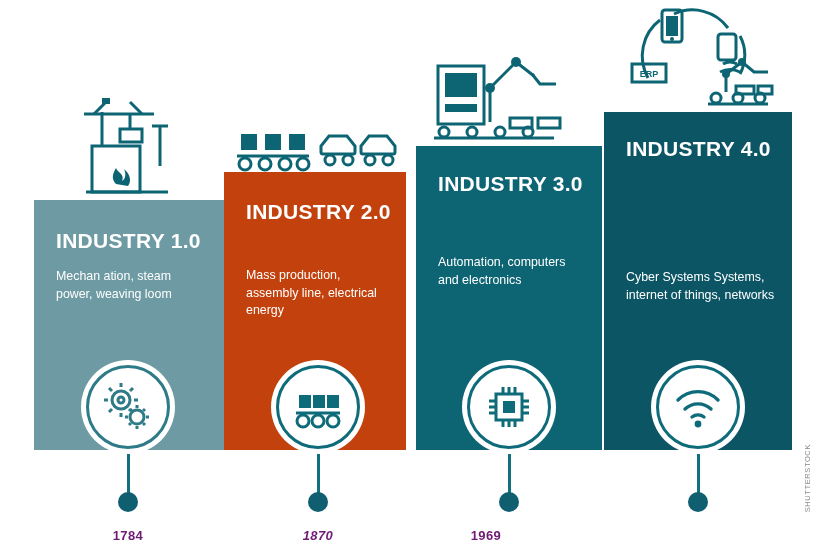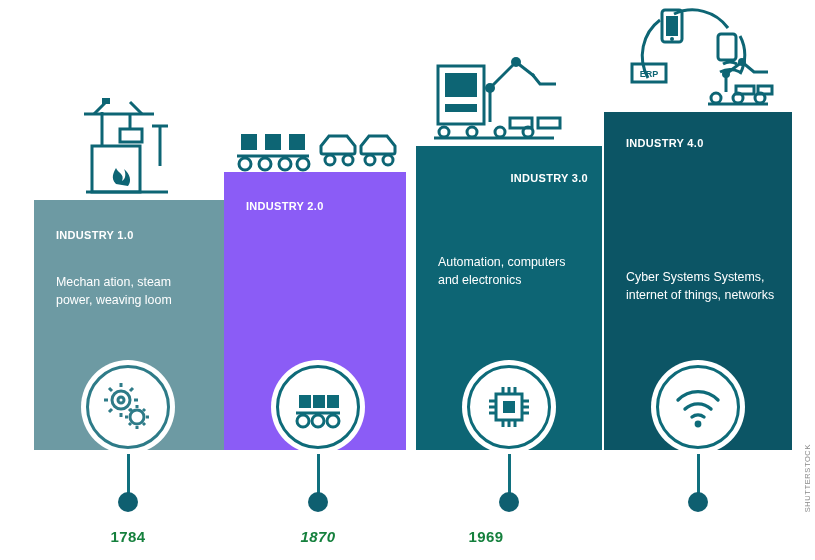--- a/index.html
+++ b/index.html
@@ -29,21 +29,21 @@
   .bar {
     position: absolute;
     left: 0;
     width: 100%;
     bottom: 0;
   }
   .bar-title {
     position: absolute;
     left: 22px;
     right: 14px;
-    font-size: 11px;
+    font-size: 21px;
     font-weight: bold;
     letter-spacing: 0.3px;
     color: #ffffff;
     line-height: 1.1;
   }
   .bar-desc {
     position: absolute;
     left: 22px;
     right: 16px;
     font-size: 12.4px;
@@ -84,23 +84,23 @@
   }
   .dot {
     position: absolute;
     width: 20px; height: 20px;
     border-radius: 50%;
     background: #0f5f70;
   }
   .year {
     position: absolute;
     text-align: center;
-    font-size: 15px;
+    font-size: 13px;
     font-weight: bold;
-    color: #15803d;
+    color: #701a75;
     letter-spacing: 0.4px;
   }
 
   
   .topart {
     position: absolute;
   }
 
   .watermark {
     position: absolute;
@@ -114,21 +114,21 @@
   }
 </style>
 </head>
 <body>
 
 <div id="stage">
 
   <div class="col" style="left:34px; top:200px; width:192px; height:250px;">
     <div class="bar" style="height:250px; background:#6d9aa3;">
       <div class="bar-title" style="top:29px;">INDUSTRY 1.0</div>
-      <div class="bar-desc" style="top:68px;margin-top:6px;">Mechan  ation, steam power, weaving loom</div>
+      <div class="bar-desc" style="top:68px;">Mechan  ation, steam power, weaving loom</div>
     </div>
   </div>
 
   <svg class="topart" style="left:72px; top:96px;" width="110" height="108" viewBox="0 0 110 108">
     <g fill="none" stroke="#0d6574" stroke-width="3">
       <rect x="20" y="50" width="48" height="46"></rect>
       <path d="M14 96 h82"></path>
       <path d="M30 50 v-34"></path>
       <path d="M12 18 h70"></path>
       <path d="M22 18 l12 -12"></path>
@@ -156,22 +156,23 @@
         </g>
       </svg>
     </div>
   </div>
 
   <div class="stem" style="left:127px; top:454px; height:42px;"></div>
   <div class="dot" style="left:118px; top:492px;"></div>
   <div class="year" style="left:68px; top:528px; width:120px;">1784</div>
 
   <div class="col" style="left:224px; top:172px; width:182px; height:278px;">
-    <div class="bar" style="height:278px; background:#8b5cf6;">
+    <div class="bar" style="height:278px; background:#c2410c;">
       <div class="bar-title" style="top:28px;">INDUSTRY 2.0</div>
+      <div class="bar-desc" style="top:95px;">Mass production, assembly line, electrical energy</div>
     </div>
   </div>
 
   <svg class="topart" style="left:231px; top:120px;" width="170" height="54" viewBox="0 0 170 54">
     <g fill="none" stroke="#0d6574" stroke-width="3">
       <path d="M6 36 h72"></path>
       <circle cx="14" cy="44" r="6"></circle>
         <circle cx="34" cy="44" r="6"></circle>
       <circle cx="54" cy="44" r="6"></circle>
         <circle cx="72" cy="44" r="6"></circle>
@@ -206,21 +207,21 @@
       </svg>
     </div>
   </div>
 
   <div class="stem" style="left:317px; top:454px; height:42px;"></div>
   <div class="dot" style="left:308px; top:492px;"></div>
   <div class="year" style="left:258px; top:528px; width:120px;font-style:italic;">1870</div>
 
   <div class="col" style="left:416px; top:146px; width:186px; height:304px;">
     <div class="bar" style="height:304px; background:#0d6574;">
-      <div class="bar-title" style="top:26px;text-align:right;">INDUSTRY 3.0</div>
+      <div class="bar-title" style="top:26px;">INDUSTRY 3.0</div>
       <div class="bar-desc" style="top:108px;">Automation, computers and electronics</div>
     </div>
   </div>
 
   <svg class="topart" style="left:432px; top:44px;" width="150" height="102" viewBox="0 0 150 102">
     <g fill="none" stroke="#0d6574" stroke-width="3">
       <rect x="6" y="22" width="46" height="58"></rect>
       <path d="M2 94 h120"></path>
       <circle cx="12" cy="88" r="5"></circle>
         <circle cx="40" cy="88" r="5"></circle>

